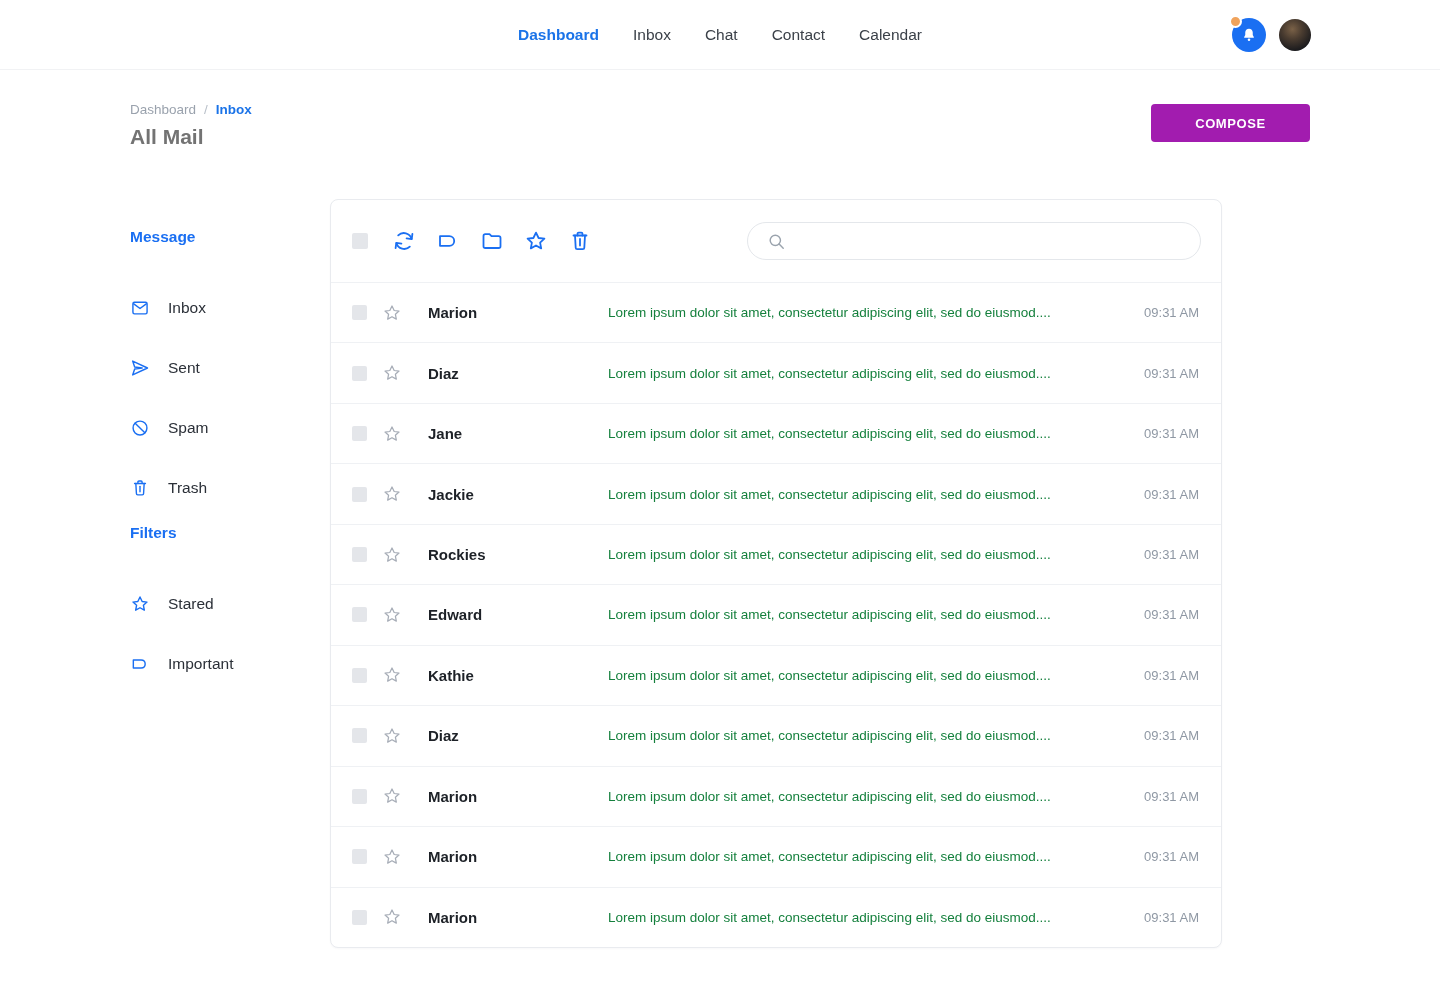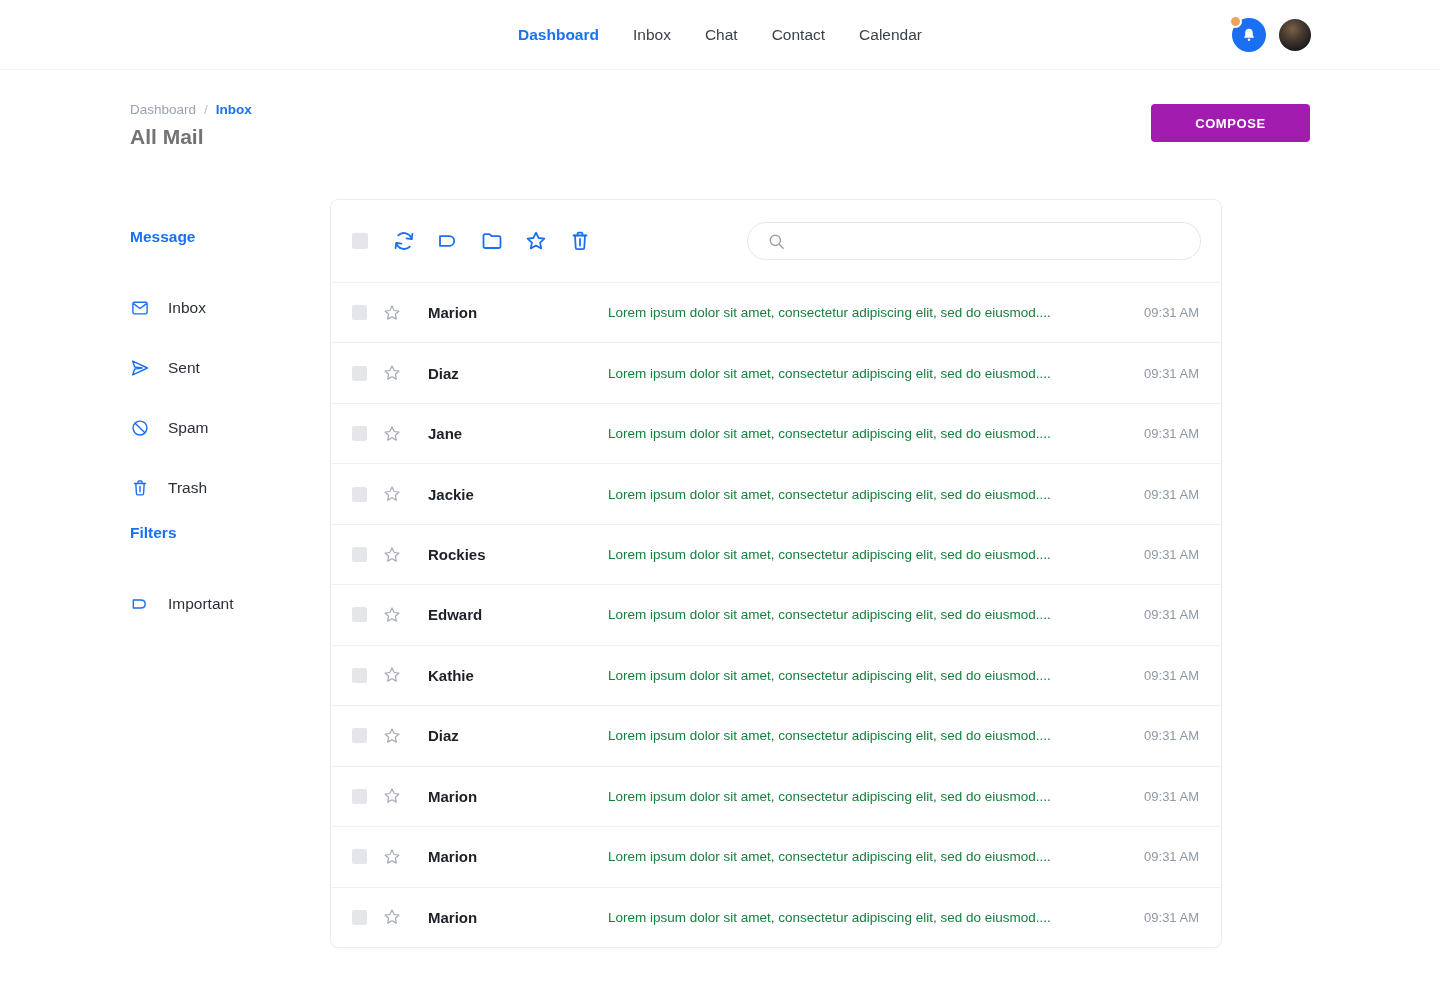--- a/index.html
+++ b/index.html
@@ -141,20 +141,28 @@
             </svg>
           </span>
     <span class="lbl">Trash</span>
   </div>
 </div>
   </div>
 
   <div>
     <div class="side-heading filters">Filters</div>
     <div class="side-items">
+  <div class="side-item">
+    <span class="ic">
+            <svg viewBox="0 0 24 24">
+              <polygon points="12 3.6 14.6 9 20.4 9.7 16.1 13.6 17.2 19.4 12 16.5 6.8 19.4 7.9 13.6 3.6 9.7 9.4 9"></polygon>
+            </svg>
+          </span>
+    <span class="lbl">Stared</span>
+  </div>
 
   <div class="side-item">
     <span class="ic">
             <svg viewBox="0 0 24 24">
               <path d="M4 7.2h9.3c2.9 0 4.9 2 4.9 4.8s-2 4.8-4.9 4.8H4z"></path>
             </svg>
           </span>
     <span class="lbl">Important</span>
   </div>
 </div>

